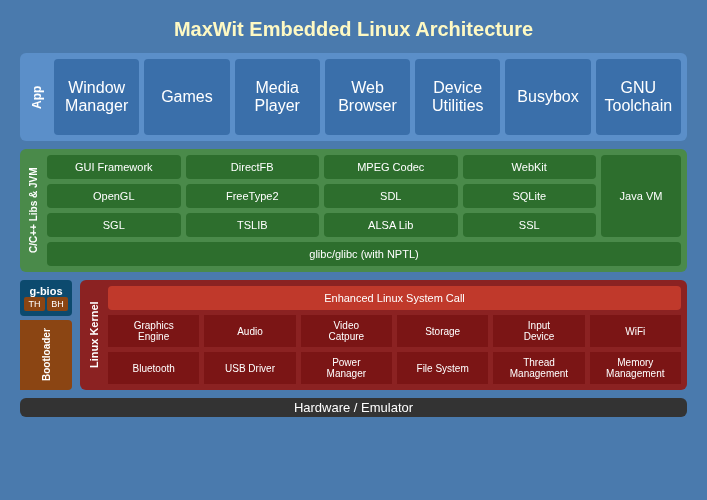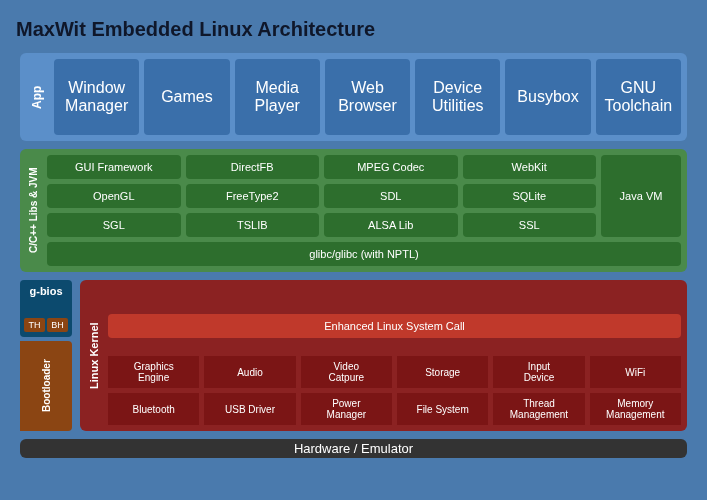--- a/index.html
+++ b/index.html
@@ -6,21 +6,22 @@
     body {
       width: 707px;
       height: 500px;
       background: #4a7aad;
       font-family: Arial, sans-serif;
       overflow: hidden;
       position: relative;
     }
 
     .main-title {
-      color: #0f172a;
+      text-align: center;
+      color: #fef9c3;
       font-size: 20px;
       font-weight: bold;
       padding: 18px 16px 12px;
     }
 
     .diagram {
       position: relative;
       margin: 0 20px;
     }
 
@@ -157,21 +158,21 @@
       padding: 6px 3px;
       border-radius: 4px 0 0 4px;
       flex: 1;
       display: flex;
       align-items: center;
       justify-content: center;
     }
     .gbios-sub {
       display: flex;
       gap: 2px;
-      margin-top: 21px;
+      margin-top: 0;
     }
     .gbios-th, .gbios-bh {
       background: #8B4513;
       color: white;
       font-size: 9px;
       text-align: center;
       padding: 2px 3px;
       border-radius: 2px;
       flex: 1;
     }
@@ -192,22 +193,21 @@
       padding: 4px 2px;
       margin-right: 6px;
       display: flex;
       align-items: center;
       justify-content: center;
     }
     .kernel-content {
       flex: 1;
       display: flex;
       flex-direction: column;
-      gap: 18px;
-      margin-top: 28px;
+      gap: 5px;
     }
     .kernel-syscall {
       background: #c0392b;
       border-radius: 4px;
       color: white;
       font-size: 11px;
       text-align: center;
       padding: 6px;
     }
     .kernel-rows {

